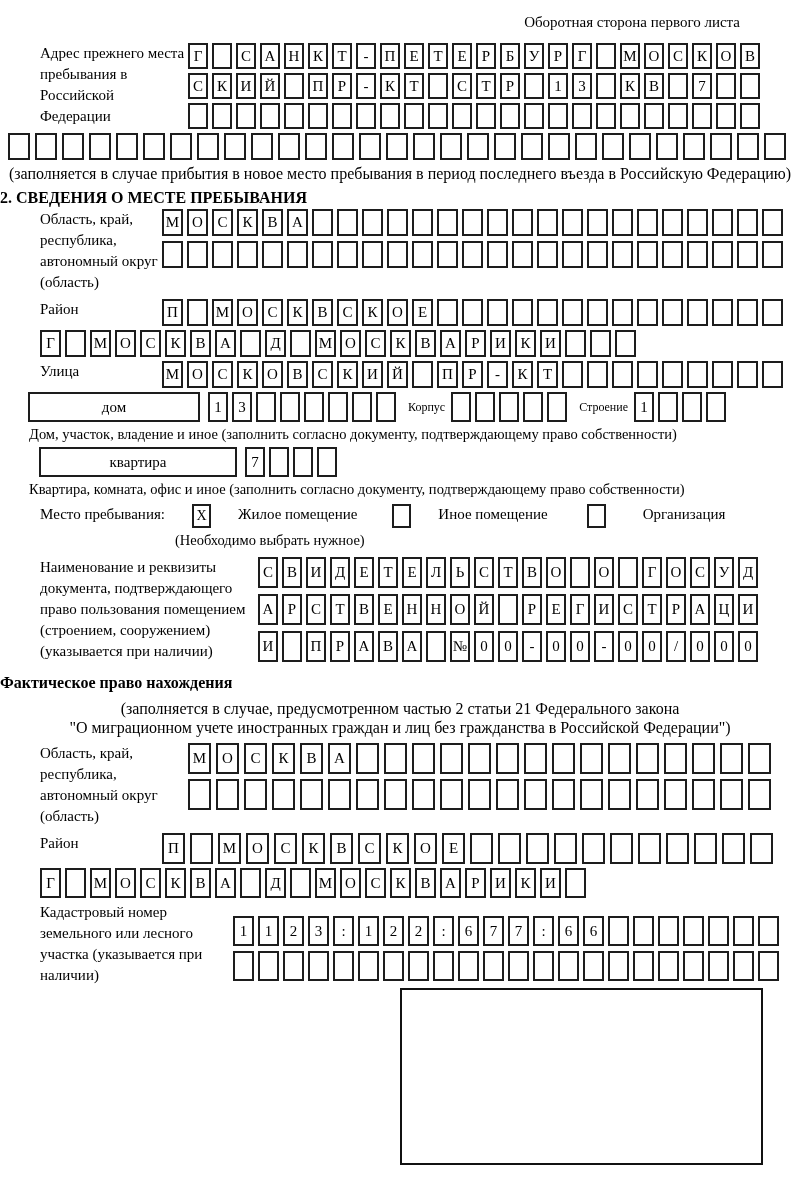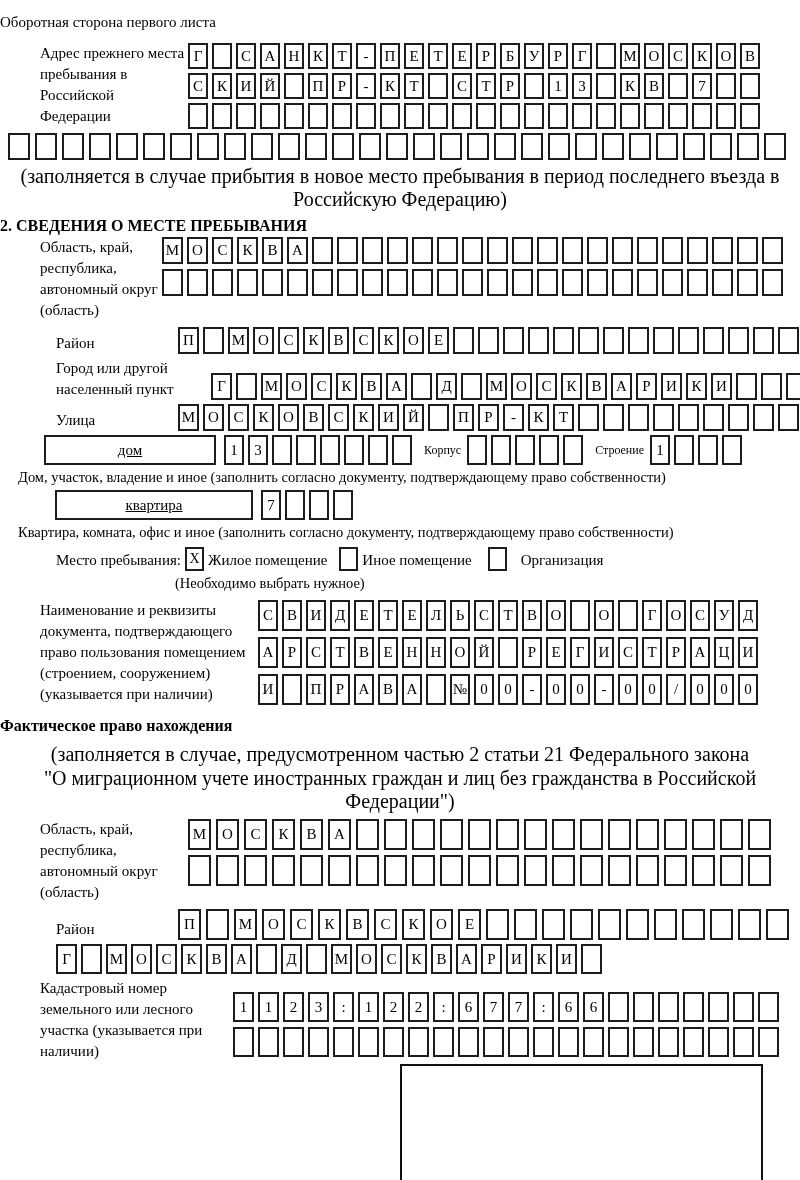--- a/index.html
+++ b/index.html
@@ -4,51 +4,51 @@
 <style>
   * { margin:0; padding:0; box-sizing:border-box; }
   html,body { background:#ffffff; }
   body {
     width:800px; height:1180px; overflow:hidden;
     font-family:"Liberation Serif","DejaVu Serif",serif;
     color:#000;
   }
   .page { position:relative; width:800px; height:1180px; padding-top:14px; }
 
-  .header-note { padding-right:84px; font-size:15px; }
+  .header-note { text-align:right; padding-right:60px; font-size:15px; }
 
   .frow { display:flex; padding-left:40px; }
-  .frow.vcenter { align-items:flex-end;margin-left:16px; }
+  .frow.vcenter { align-items:flex-start; }
   .frow.vtop { align-items:flex-start; }
   .flabel { font-size:15px; line-height:21px; flex:none; }
 
   .grids { display:flex; flex-direction:column; }
   .boxrow { display:flex; }
   .cell {
     flex:none; border:2px solid #1d1d1d; background:#fff;
     display:flex; align-items:center; justify-content:center;
     font-size:15px; line-height:1;
   }
 
   
   .g-a { gap:4px; } .g-a .cell { width:20px; height:26px; }
   .g-b { gap:5px; } .g-b .cell { width:22px; height:27px; }
   .g-c { gap:4px; } .g-c .cell { width:21px; height:27px; }
   .g-h { gap:4px; } .g-h .cell { width:20px; height:30px; }
   .g-doc { gap:4px; } .g-doc .cell { width:20px; height:31px; }
   .g-f { gap:5px; } .g-f .cell { width:23px; height:31px; }
   .g-fc { gap:4px; } .g-fc .cell { width:21px; height:30px; }
 
-  .note-center { text-align:center; font-size:20px; margin-top:5px; }
-  .note-left { font-size:14.5px; padding-left:18px; margin-top:4px; }
+  .note-center { text-align:center; font-size:16px; margin-top:5px; }
+  .note-left { font-size:14.5px; padding-left:29px; margin-top:4px; }
   .sec-title { text-align:left; font-weight:bold; font-size:16px; margin-top:6px; }
 
   .type-box {
     flex:none; border:2px solid #1d1d1d; height:30px;
-    display:flex; align-items:center; justify-content:center; font-size:15px;text-decoration:underline;
+    display:flex; align-items:center; justify-content:center; font-size:15px;
   }
   .inline-lbl { font-size:12px; flex:none; align-self:center; }
 
   .cb {
     flex:none; width:19px; height:24px; border:2px solid #1d1d1d;
     display:flex; align-items:center; justify-content:center;
     font-size:14px; align-self:center;
   }
 
   .mark-rect { border:2px solid #111; width:363px; height:177px; margin-left:400px; margin-top:2px; }
@@ -266,21 +266,20 @@
         <span class="cell"></span>
         <span class="cell"></span>
         <span class="cell"></span>
         <span class="cell"></span>
         <span class="cell"></span>
         <span class="cell"></span>
       </div>
   </div>
 
   <div class="frow vcenter mt4">
-    <div class="flabel" style="width:155px">Город или другой населенный пункт</div>
     <div class="boxrow g-c">
         <span class="cell">Г</span>
         <span class="cell"></span>
         <span class="cell">М</span>
         <span class="cell">О</span>
         <span class="cell">С</span>
         <span class="cell">К</span>
         <span class="cell">В</span>
         <span class="cell">А</span>
         <span class="cell"></span>
@@ -367,21 +366,21 @@
     <div class="type-box" style="width:198px">квартира</div>
     <div class="boxrow g-h" style="margin-left:8px">
         <span class="cell">7</span>
         <span class="cell"></span>
         <span class="cell"></span>
         <span class="cell"></span>
       </div>
   </div>
   <div class="note-left">Квартира, комната, офис и иное (заполнить согласно документу, подтверждающему право собственности)</div>
 
-  <div class="frow vcenter mt6" style="gap:4px">
+  <div class="frow vcenter mt6" style="gap:27px">
     <div class="flabel">Место пребывания:</div>
     <div class="cb">X</div>
     <div class="flabel">Жилое помещение</div>
     <div class="cb" style="margin-left:8px"></div>
     <div class="flabel">Иное помещение</div>
     <div class="cb" style="margin-left:12px"></div>
     <div class="flabel" style="margin-left:10px">Организация</div>
   </div>
   <div class="note-left" style="padding-left:175px">(Необходимо выбрать нужное)</div>
 

